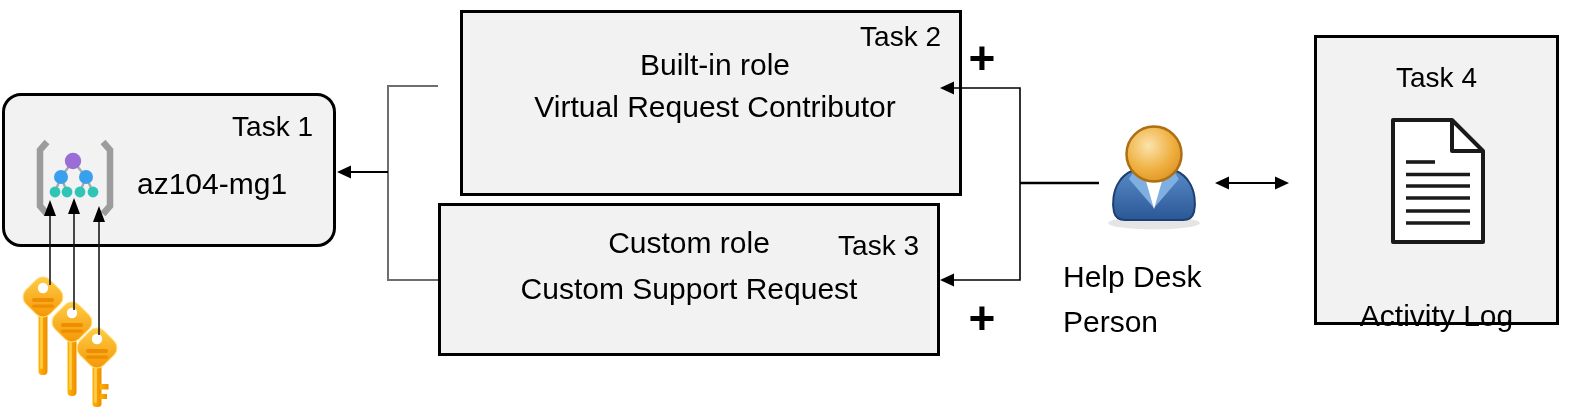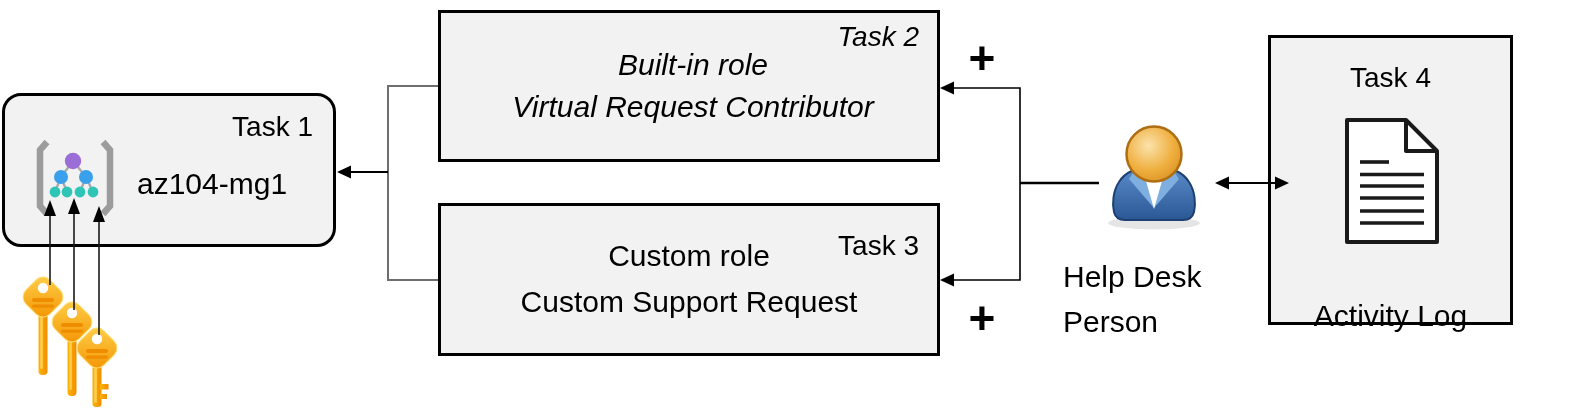--- a/index.html
+++ b/index.html
@@ -89,37 +89,37 @@
       <rect x="3" y="36" width="8.5" height="5.5" fill="url(#ks)"></rect>
       <rect x="3" y="46" width="7" height="5" fill="url(#ks)"></rect>
       <rect x="-2.8" y="14" width="2.6" height="41" rx="1.3" fill="#ffce4f"></rect>
       <rect x="-17" y="-17" width="34" height="34" rx="10" transform="rotate(45)" fill="url(#kg)" stroke="#ffdc73" stroke-width="1"></rect>
       <circle cx="0" cy="-9" r="5.2" fill="#ffffff"></circle>
       <rect x="-11" y="1" width="22" height="4" rx="2" fill="#ef8d00"></rect>
       <rect x="-11" y="7.5" width="22" height="3.2" rx="1.6" fill="#ef8d00"></rect>
     </g>
   </svg>
 
-  <div class="box" style="left:438px;top:10px;width:502px;height:152px;font-style:italic;">
+  <div class="box" style="left:460px;top:10px;width:502px;height:186px;">
     <div class="task-label" style="top:8px;right:18px;">Task 2</div>
     <div class="content-lines" style="top:31px;line-height:42px;padding-left:8px;">
       <div>Built-in role</div>
       <div>Virtual Request Contributor</div>
     </div>
   </div>
 
   <div class="box" style="left:438px;top:203px;width:502px;height:153px;">
     <div class="task-label" style="top:24px;right:18px;">Task 3</div>
-    <div class="content-lines" style="top:27px;line-height:46px;">
+    <div class="content-lines" style="top:14px;line-height:46px;">
       <div>Custom role</div>
       <div>Custom Support Request</div>
     </div>
   </div>
 
-  <div class="box" style="left:1268px;top:35px;width:245px;height:290px;">
+  <div class="box" style="left:1314px;top:35px;width:245px;height:290px;">
     <div class="task-label" style="top:24px;left:0;right:0;text-align:center;">Task 4</div>
     <svg class="abs" style="left:73px;top:79px;" width="96" height="128" viewBox="0 0 96 128">
       <path d="M 3,3 H 62 L 93,34 V 125 H 3 Z" fill="#ffffff" stroke="#1a1a1a" stroke-width="4" stroke-linejoin="round"></path>
       <path d="M 62,3 V 34 H 93" fill="none" stroke="#1a1a1a" stroke-width="4" stroke-linejoin="round"></path>
       <g stroke="#1a1a1a" stroke-width="3.6">
         <line x1="16" y1="45" x2="45" y2="45"></line>
         <line x1="16" y1="57.5" x2="80" y2="57.5"></line>
         <line x1="16" y1="69" x2="80" y2="69"></line>
         <line x1="16" y1="81" x2="80" y2="81"></line>
         <line x1="16" y1="94" x2="80" y2="94"></line>

